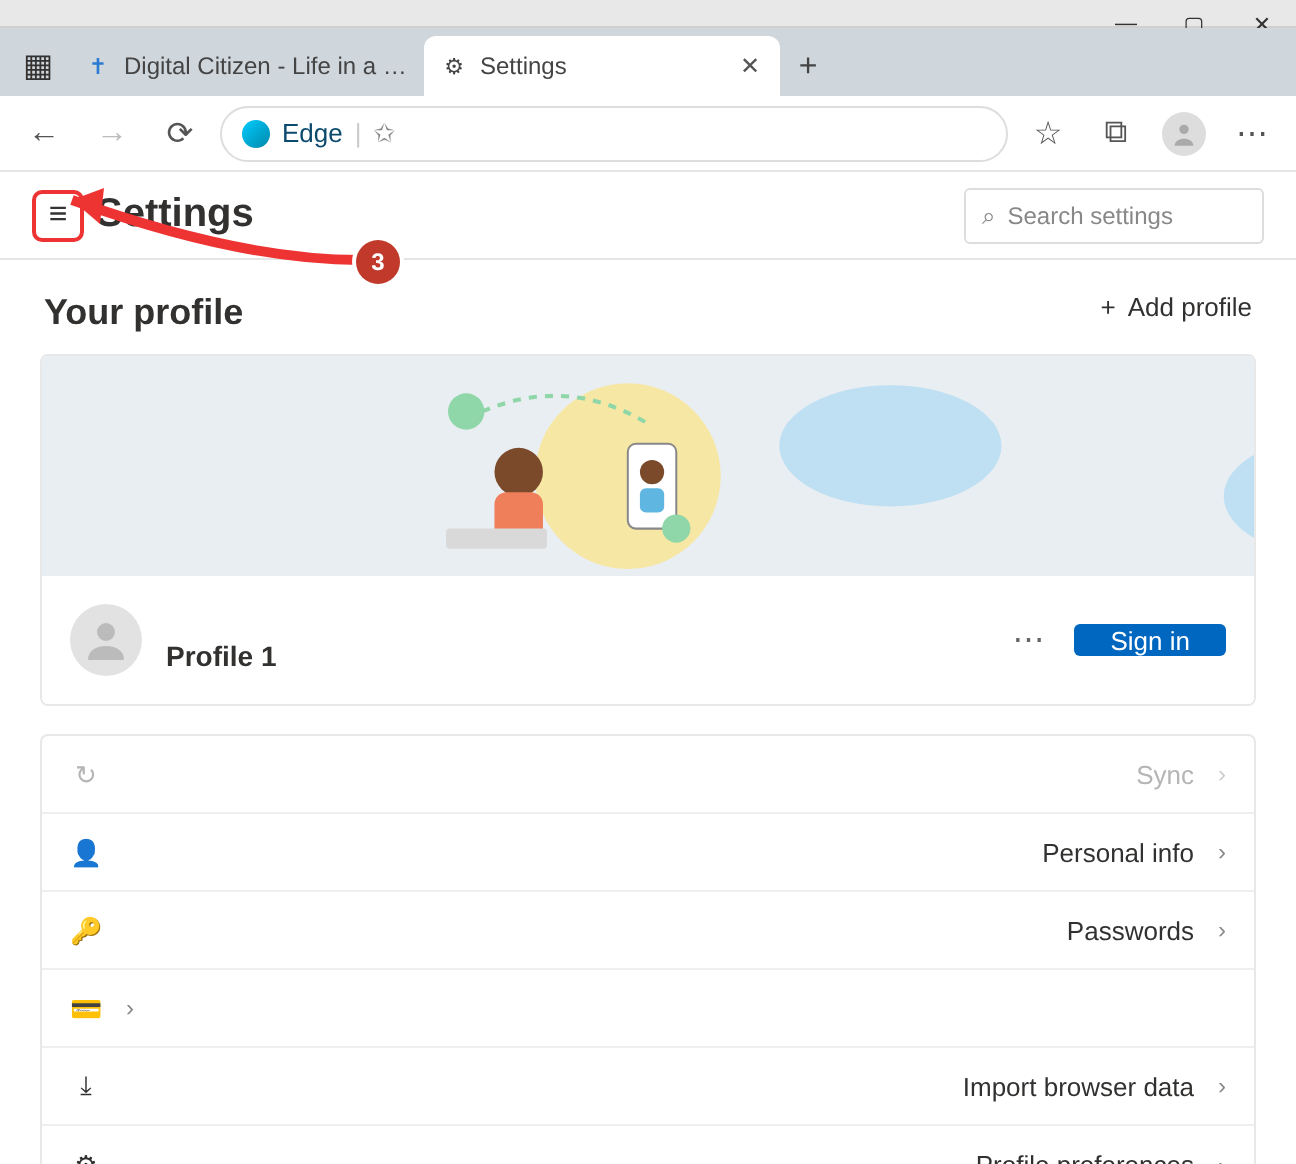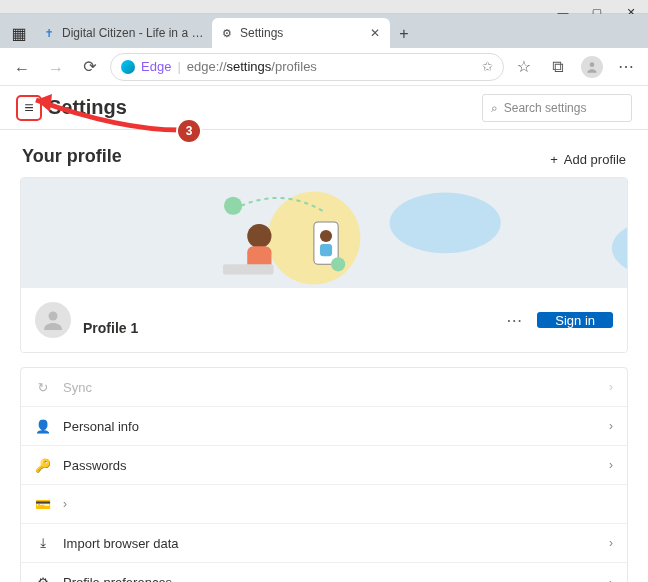--- a/index.html
+++ b/index.html
@@ -25,38 +25,38 @@
   .addressbar .addr-text { flex:1; white-space:nowrap; overflow:hidden; }
   .addr-segment-strong { color:#222; }
   .avatar-small { width:22px; height:22px; border-radius:50%; background:#ddd; display:flex; align-items:center; justify-content:center; }
   
   .pageheader { height:44px; display:flex; align-items:center; padding:0 16px; border-bottom:1px solid #e5e5e5; background:#fff; position:relative; }
   .hamburger-box { width:26px; height:26px; border:2px solid #e33; border-radius:5px; display:flex; align-items:center; justify-content:center; margin-right:6px; }
   .page-title { font-size:20px; font-weight:600; }
   .search-settings { margin-left:auto; width:150px; height:28px; border:1px solid #ddd; border-radius:3px; display:flex; align-items:center; padding:0 8px; gap:6px; font-size:12px; color:#888; background:#fff; }
   
   .content { padding:12px 20px 20px 20px; background:#fff; height:calc(582px - 14px - 34px - 38px - 44px); overflow:hidden; }
-  .section-head { display:flex; align-items:flex-end; margin:4px 2px 10px 2px; }
+  .section-head { display:flex; align-items:flex-start; margin:4px 2px 10px 2px; }
   .section-title { font-size:18px; font-weight:600; }
   .addprofile { margin-left:auto; display:flex; align-items:center; gap:6px; font-size:13px; }
   .hero { border:1px solid #e8e8e8; border-radius:4px; overflow:hidden; }
   .hero-illus { height:110px; background:#e9eef2; position:relative; overflow:hidden; }
   .hero-row { height:64px; display:flex; align-items:center; padding:0 14px; gap:12px; background:#fff; }
   .avatar-big { width:36px; height:36px; border-radius:50%; background:#e2e2e2; display:flex; align-items:center; justify-content:center; }
   .profile-text .p1 { font-size:14px; font-weight:600;margin-top:16px; }
   .profile-text .p2 { font-size:11.5px; color:#555; }
   .hero-actions { margin-left:auto; display:flex; align-items:center; gap:14px; }
   .dots { color:#666; font-size:16px; letter-spacing:1px; }
   .signin-btn { background:#0067c0; color:#fff; border:none; border-radius:3px; height:16px; padding:0 18px; font-size:13px; }
   .list { margin-top:14px; border:1px solid #e8e8e8; border-radius:4px; }
   .row { height:39px; display:flex; align-items:center; padding:0 14px; gap:12px; font-size:13px; border-bottom:1px solid #efefef; }
   .row:last-child { border-bottom:none; }
   .row.disabled { color:#b5b5b5; }
   .row .ricon { width:16px; text-align:center; color:inherit; }
-  .row .rlabel { flex:1; }
+  .row .rlabel { flex:1;text-align:right; }
   .row .chev { color:#888; font-size:12px; }
   .row.disabled .chev { color:#ccc; }
   
   .annotation { position:absolute; left:0; top:0; pointer-events:none; }
   .badge3 { position:absolute; left:178px; top:120px; width:22px; height:22px; border-radius:50%; background:#c0392b; color:#fff; font-size:12px; font-weight:600; display:flex; align-items:center; justify-content:center; box-shadow:0 0 0 2px #fff; }
   svg .arrow-line { stroke:#e33; stroke-width:5; fill:none; }
   svg .arrow-head { fill:#e33; }
 </style>
 </head>
 <body>
@@ -83,25 +83,22 @@
   </div>
   <div class="newtab">+</div>
 </div>
 
 <div class="toolbar">
   <div class="tbtn">←</div>
   <div class="tbtn disabled">→</div>
   <div class="tbtn">⟳</div>
   <div class="addressbar">
     <span style="width:14px;height:14px;border-radius:50%;background:linear-gradient(135deg,#0cf,#08a);"></span>
-    <span style="color:#8b5cf6">Edge</span>
+    <span style="color:#0c4a6e">Edge</span>
     <span style="color:#ccc">|</span>
-    <span class="addr-text">
-      <span>edge://</span><span class="addr-segment-strong">settings</span><span>/profiles</span>
-    </span>
     <span style="color:#888">✩</span>
   </div>
   <div class="tbtn">☆</div>
   <div class="tbtn">⧉</div>
   <div class="tbtn">
     <span class="avatar-small">
       <svg width="14" height="14" viewBox="0 0 24 24">
           <circle cx="12" cy="8" r="4" fill="#aaa"></circle>
           <path d="M4 22c0-4 4-6 8-6s8 2 8 6" fill="#aaa"></path>
         </svg>

